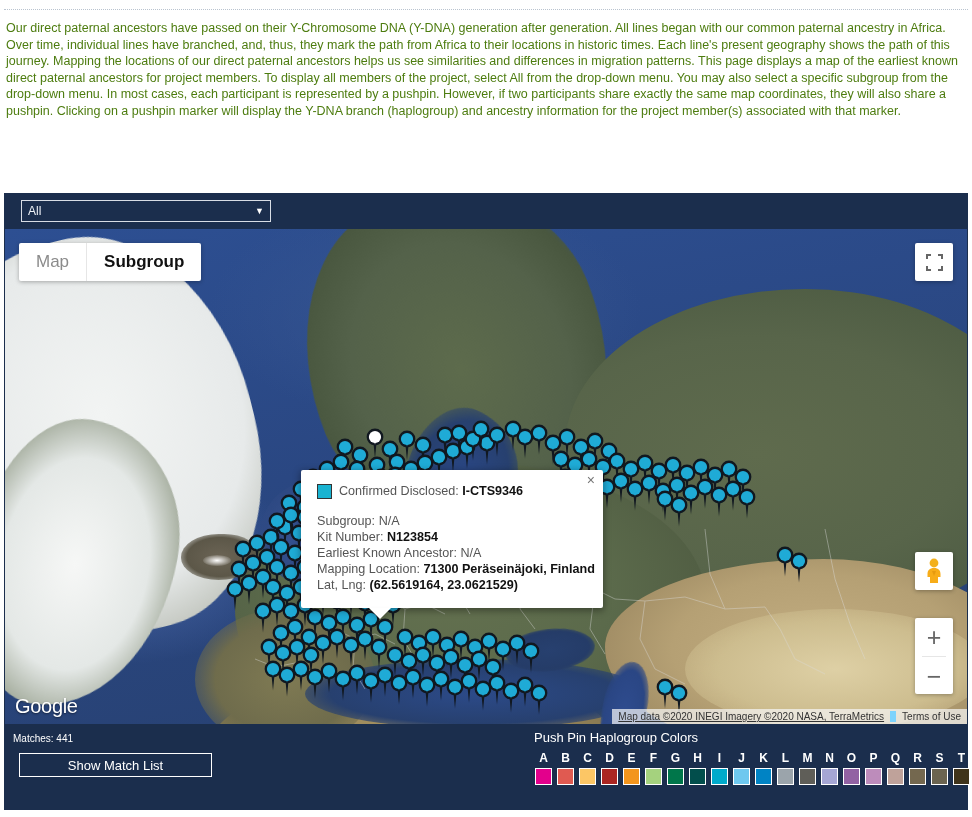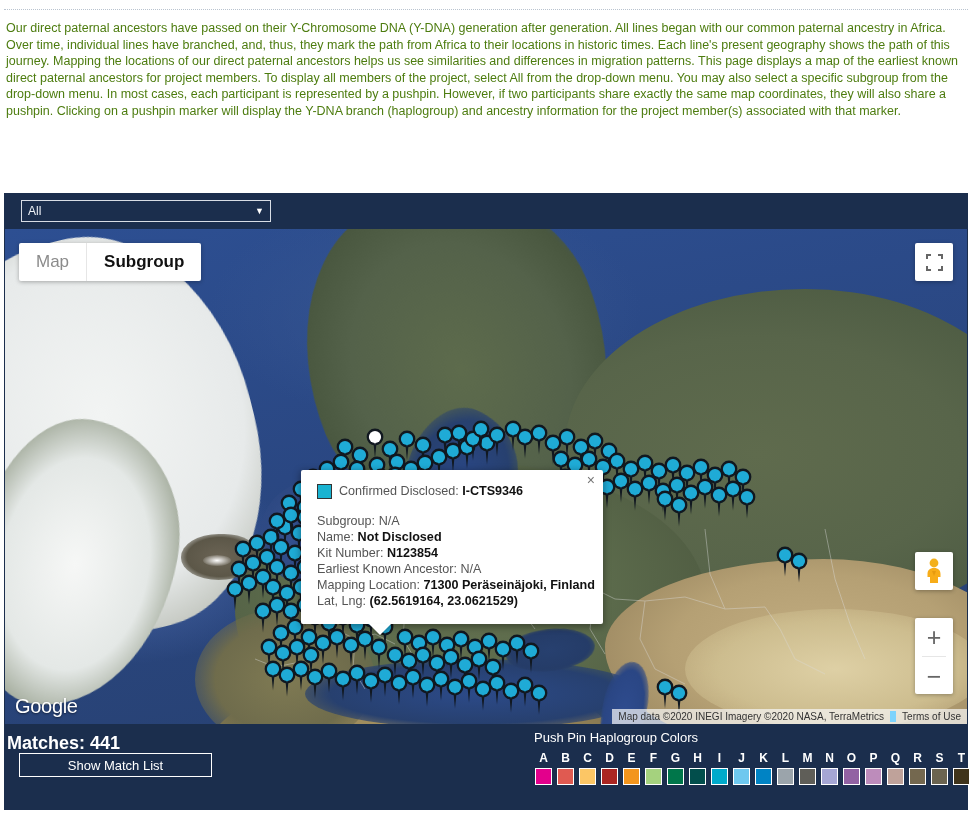--- a/index.html
+++ b/index.html
@@ -248,21 +248,21 @@
     position: absolute;
     right: 0; bottom: 0;
     z-index: 30;
     display: flex;
     align-items: center;
     background: rgba(245,245,245,.72);
     font-size: 10px;
     color: #333333;
     height: 15px;
   }
-  .attrib .a1 { padding: 0 6px; }
+  .attrib .a1 { padding: 0 6px; text-decoration: underline; }
   .attrib .a2 { padding: 0 6px; border-left: 6px solid #7dd3fc; font-weight: normal; cursor: pointer; }
   
   .infowin {
     position: absolute;
     left: 296px; top: 241px;
     width: 302px;
     background: #ffffff;
     border-radius: 2px;
     box-shadow: 0 2px 7px 1px rgba(0,0,0,.35);
     z-index: 40;
@@ -306,23 +306,23 @@
   .iw-rows b { color: #111111; }
   
   .footer {
     position: relative;
     height: 85px;
     background: #1b2e4d;
     color: #ffffff;
   }
   .matches {
     position: absolute;
-    left: 2px; top: 9px;
-    font-size: 18px;
-    font-weight: bold;
+    left: 8px; top: 9px;
+    font-size: 10px;
+    font-weight: normal;
   }
   .match-btn {
     position: absolute;
     left: 14px; top: 29px;
     width: 193px; height: 24px;
     border: 1px solid #ffffff;
     background: transparent;
     color: #ffffff;
     font-size: 13px;
     font-family: "Liberation Sans", sans-serif;
@@ -1813,21 +1813,20 @@
 
       <div class="infowin">
         <div class="iw-close">×</div>
         <div class="iw-head">
           <span class="iw-swatch" style="background: rgb(25, 179, 209);"></span>
           <span><span>Confirmed Disclosed:</span>
             <b>I-CTS9346</b></span>
         </div>
         <div class="iw-rows" id="iw-rows">
             <div><span>Subgroup: </span><span>N/A</span></div>
-            <div><span>Name: </span><b>Not Disclosed</b></div>
             <div><span>Kit Number: </span><b>N123854</b></div>
             <div><span>Earliest Known Ancestor: </span><span>N/A</span></div>
             <div><span>Mapping Location: </span><b>71300 Peräseinäjoki, Finland</b></div>
             <div><span>Lat, Lng: </span><b>(62.5619164, 23.0621529)</b></div>
           </div>
       </div>
 
       <div class="glogo">Google</div>
       <div class="attrib">
         <span class="a1">Map data ©2020 INEGI Imagery ©2020 NASA, TerraMetrics</span>

